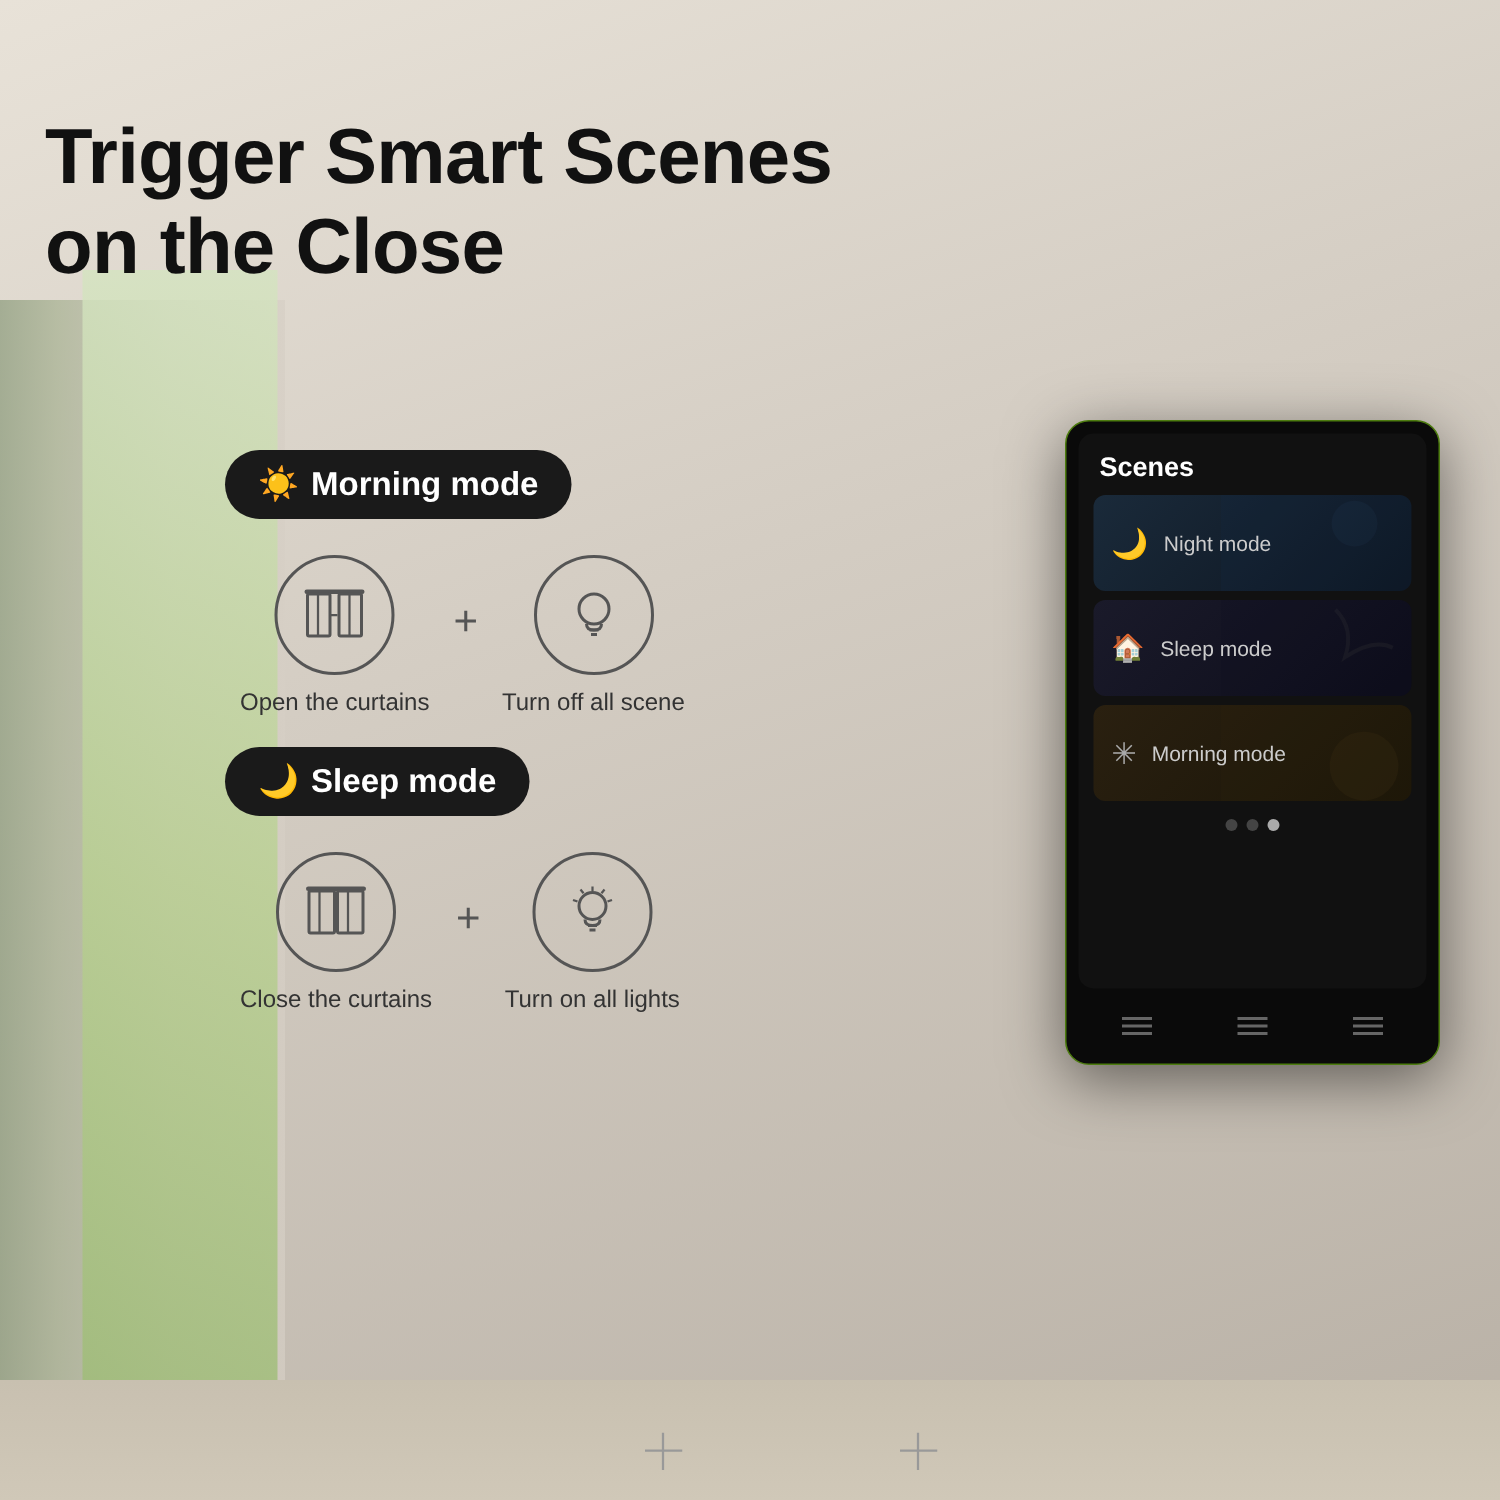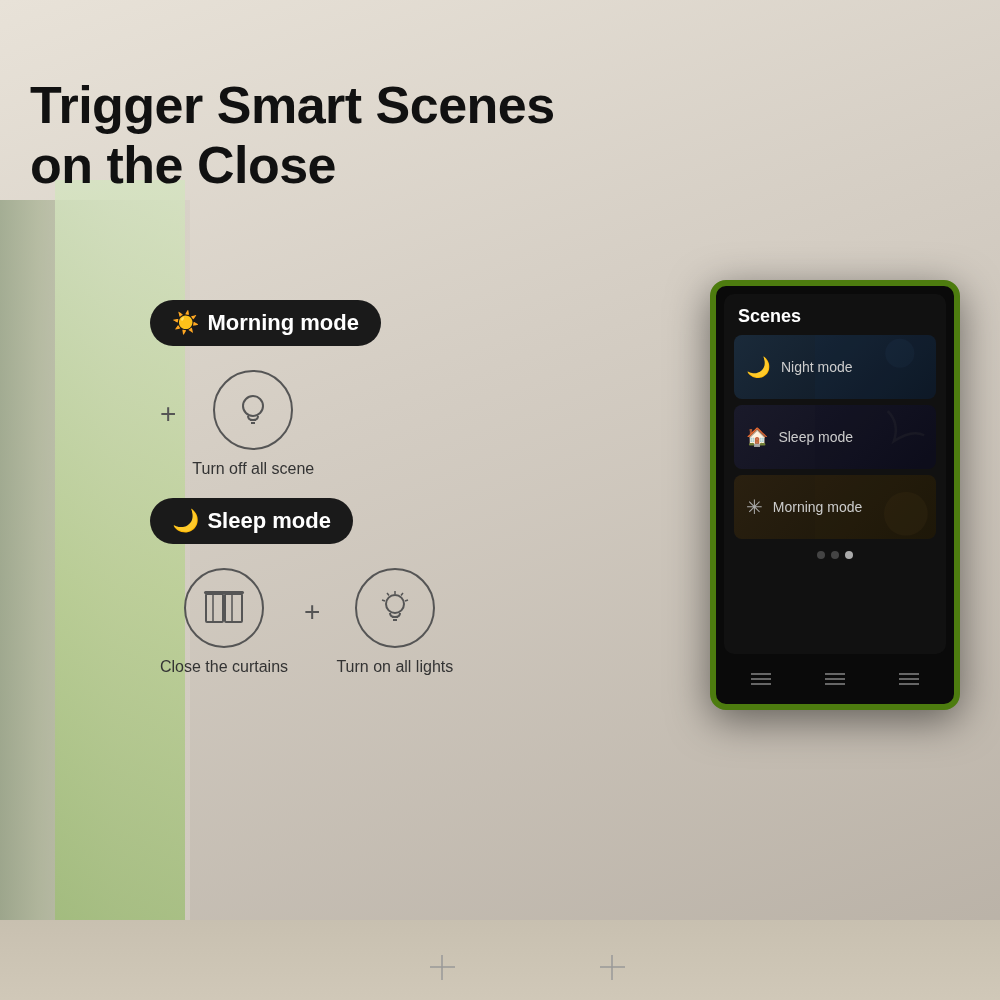--- a/index.html
+++ b/index.html
@@ -167,21 +167,21 @@
 
     
     .device-panel {
       position: absolute;
       top: 260px;
       right: 20px;
       width: 250px;
       height: 430px;
       background: #0a0a0a;
       border-radius: 16px;
-      border: 6px solid #4d7c0f;
+      border: 1px solid #4d7c0f;
       overflow: hidden;
       box-shadow: 0 10px 40px rgba(0,0,0,0.5);
     }
 
     .device-screen {
       position: absolute;
       top: 8px;
       left: 8px;
       right: 8px;
       bottom: 50px;
@@ -306,20 +306,37 @@
   </div>
 
   <div class="diagram">
 
     <div>
       <div class="mode-badge">
         <span class="mode-icon">☀️</span>
         <span>Morning mode</span>
       </div>
       <div class="action-row">
+        <div class="action-item">
+          <div class="action-icon-circle">
+            <svg class="curtain-icon" viewBox="0 0 50 50" fill="none" xmlns="http://www.w3.org/2000/svg">
+
+              <rect x="5" y="8" width="40" height="3" rx="1.5" fill="#555"></rect>
+
+              <rect x="7" y="11" width="15" height="28" rx="1" fill="none" stroke="#555" stroke-width="2"></rect>
+              <line x1="14" y1="11" x2="14" y2="39" stroke="#555" stroke-width="1.5"></line>
+
+              <rect x="28" y="11" width="15" height="28" rx="1" fill="none" stroke="#555" stroke-width="2"></rect>
+              <line x1="35" y1="11" x2="35" y2="39" stroke="#555" stroke-width="1.5"></line>
+
+              <line x1="22" y1="25" x2="27" y2="25" stroke="#555" stroke-width="1.5"></line>
+            </svg>
+          </div>
+          <span class="action-label">Open the curtains</span>
+        </div>
         <div class="plus-sign">+</div>
         <div class="action-item">
           <div class="action-icon-circle">
             <svg class="bulb-icon" viewBox="0 0 44 44" fill="none" xmlns="http://www.w3.org/2000/svg">
               <circle cx="22" cy="18" r="10" stroke="#555" stroke-width="2" fill="none"></circle>
               <path d="M17 28 Q17 32 22 32 Q27 32 27 28" stroke="#555" stroke-width="2" fill="none"></path>
               <line x1="19" y1="32" x2="25" y2="32" stroke="#555" stroke-width="2"></line>
               <line x1="20" y1="35" x2="24" y2="35" stroke="#555" stroke-width="2"></line>
             </svg>
           </div>

